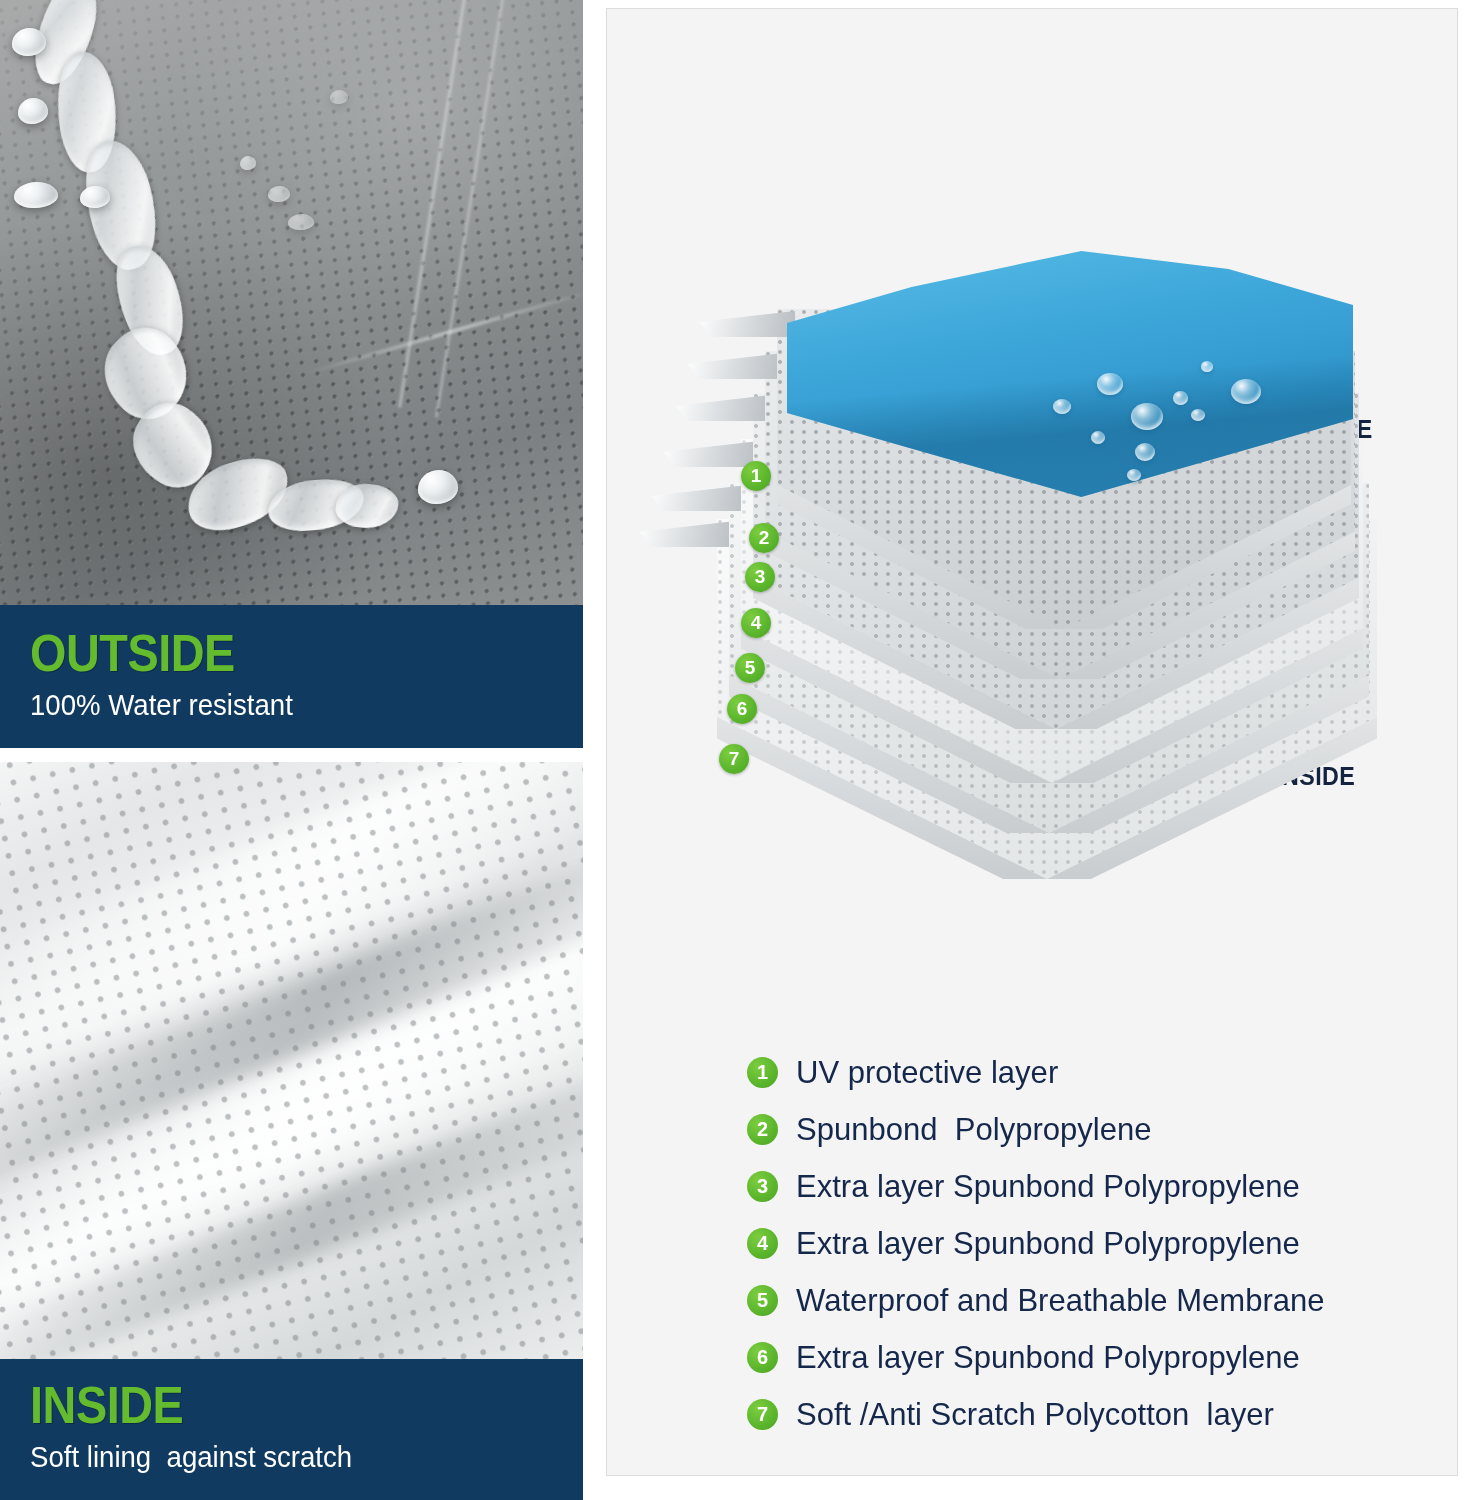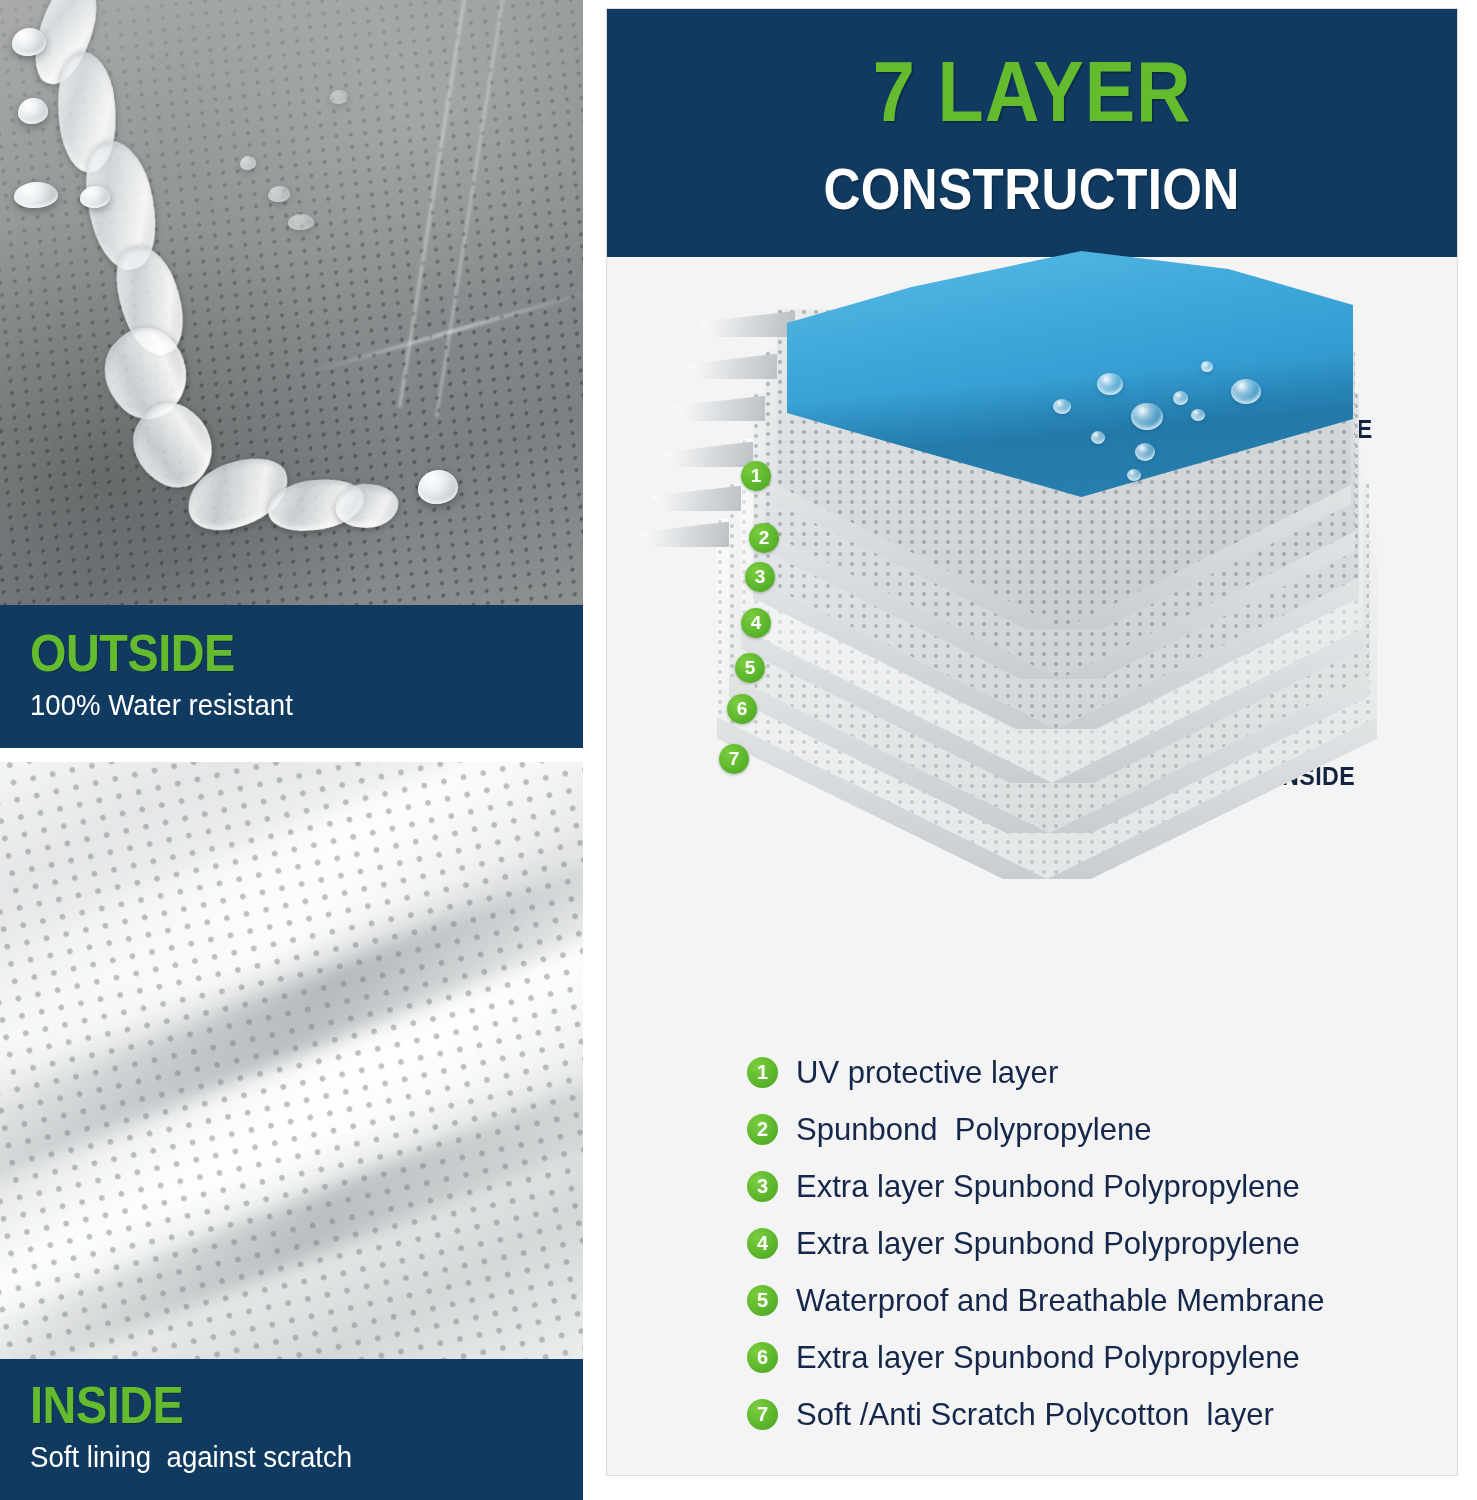--- a/index.html
+++ b/index.html
@@ -371,24 +371,20 @@
 
     <div class="caption-bar" id="caption-inside">
       <div class="caption-title">INSIDE</div>
       <div class="caption-sub">Soft lining  against scratch</div>
     </div>
   </div>
 </div>
 
 <div id="right-panel">
 
-  <div id="panel-header">
-    <div id="headline-main">7 LAYER</div>
-    <div id="headline-sub">CONSTRUCTION</div>
-  </div>
 
   <div id="diagram">
 
     <svg class="arrow" style="left:160px; top:22px;" width="230" height="230" viewBox="0 0 230 230">
       <defs>
         <linearGradient id="blueArrowGrad" x1="0.65" y1="0" x2="0.2" y2="1">
           <stop offset="0%" stop-color="#45b3e6"></stop>
           <stop offset="45%" stop-color="#58bdea"></stop>
           <stop offset="100%" stop-color="#cfeaf7"></stop>
         </linearGradient>

